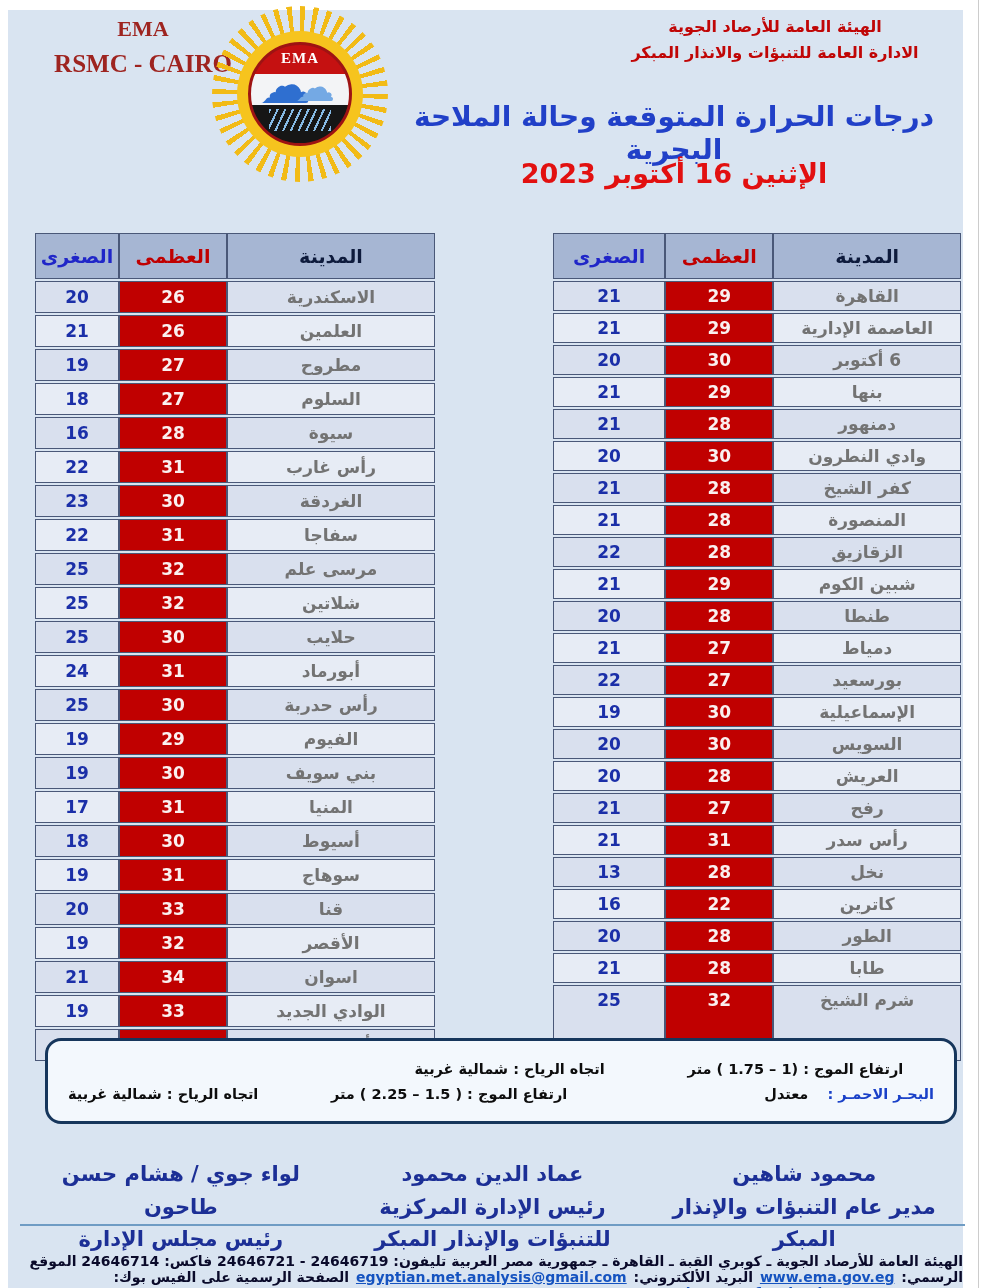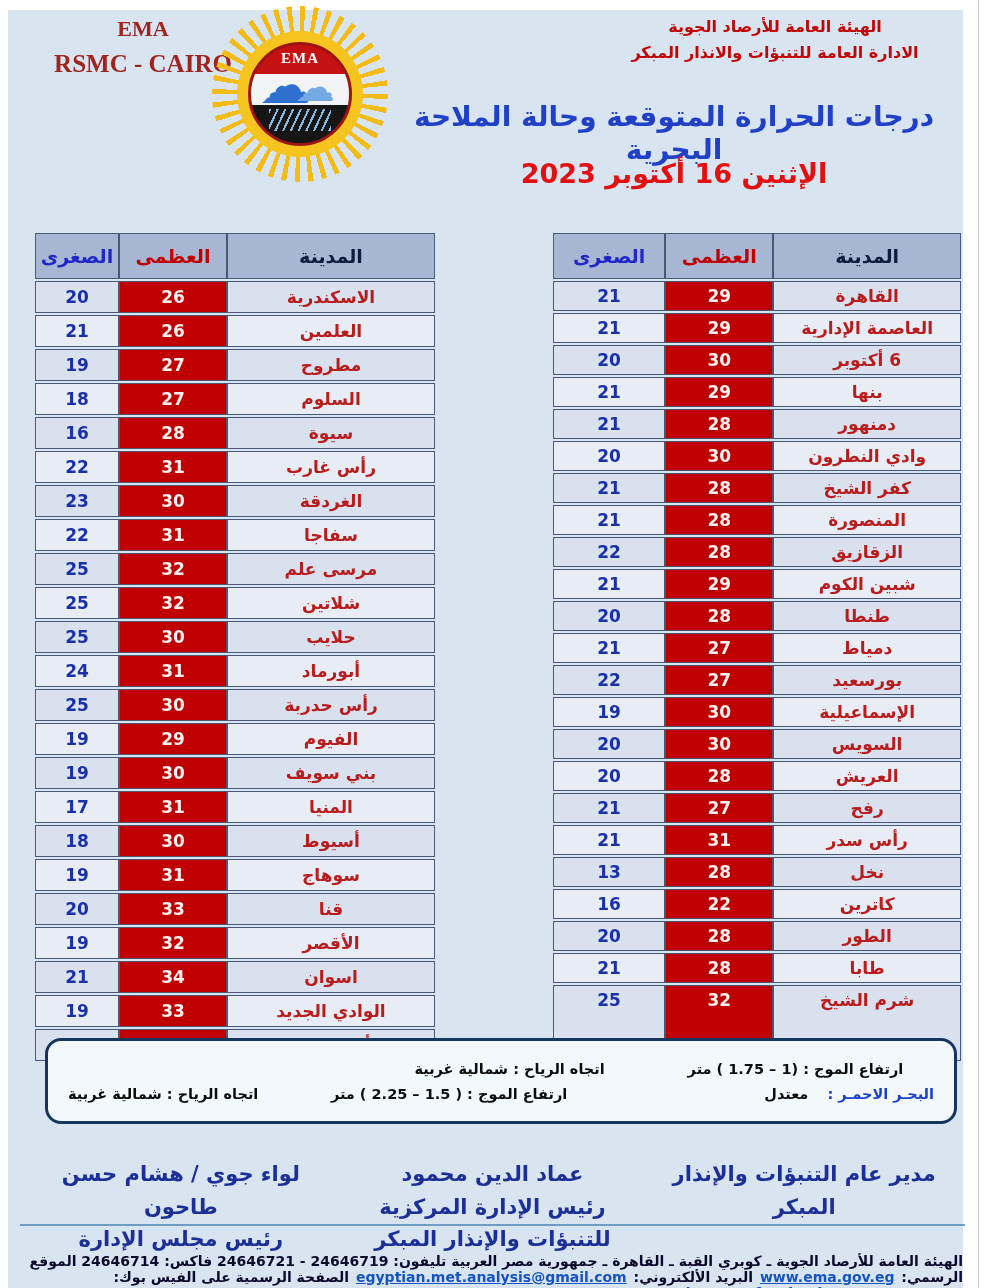--- a/index.html
+++ b/index.html
@@ -40,21 +40,21 @@
     background:repeating-linear-gradient(115deg, rgba(140,195,240,0.95) 0 2px, rgba(0,0,0,0) 2px 7px);}
 
   
   table.temps{position:absolute;border-collapse:separate;border-spacing:0 2px;direction:rtl;table-layout:fixed;}
   .temps th,.temps td{border:1px solid #4a5878;font-weight:bold;text-align:center;padding:0;overflow:hidden;}
   .temps thead th{background:#a6b6d3;height:44px;font-size:19px;}
   .temps th.city-h{color:#0e1b3c;}
   .temps th.max-h{color:#c00000;}
   .temps th.min-h{color:#2026c8;}
   .temps td{font-size:17px;}
-  .temps td.city-c{color:#b91c1c;}
+  .temps td.city-c{color:#737373;}
   .temps td.min-c{color:#1b2fa8;margin-left:16px;}
   .temps td.max-c{background:#c00000;color:#faf0f0;}
   .temps tr.rowA td{background:#d9e0ee;}
   .temps tr.rowB td{background:#e7ecf5;}
   .temps tr.rowA td.max-c,.temps tr.rowB td.max-c{background:#c00000;}
   .right-table{left:553px;top:231px;width:408px;}
   .right-table td{height:28px;}
   .right-table tr.tall td{height:70px;vertical-align:top;padding-top:4px;}
   .left-table{left:35px;top:231px;width:400px;}
   .left-table td{height:30px;}
@@ -385,20 +385,21 @@
       <span class="sea-label">البحـر الاحمـر :</span>
       <span class="sea-state">معتدل</span>
     </span>
     <span class="wave-cell">ارتفاع الموج : ( 1.5 – 2.25 ) متر</span>
     <span class="wind-cell">اتجاه الرياح : شمالية غربية</span>
   </div>
 </div>
 
 <div class="sigs">
   <div class="sig">
+    <div>محمود شاهين</div>
     <div>مدير عام التنبؤات والإنذار المبكر</div>
   </div>
   <div class="sig">
     <div>عماد الدين محمود</div>
     <div>رئيس الإدارة المركزية للتنبؤات والإنذار المبكر</div>
   </div>
   <div class="sig">
     <div>لواء جوي / هشام حسن طاحون</div>
     <div>رئيس مجلس الإدارة</div>
   </div>

